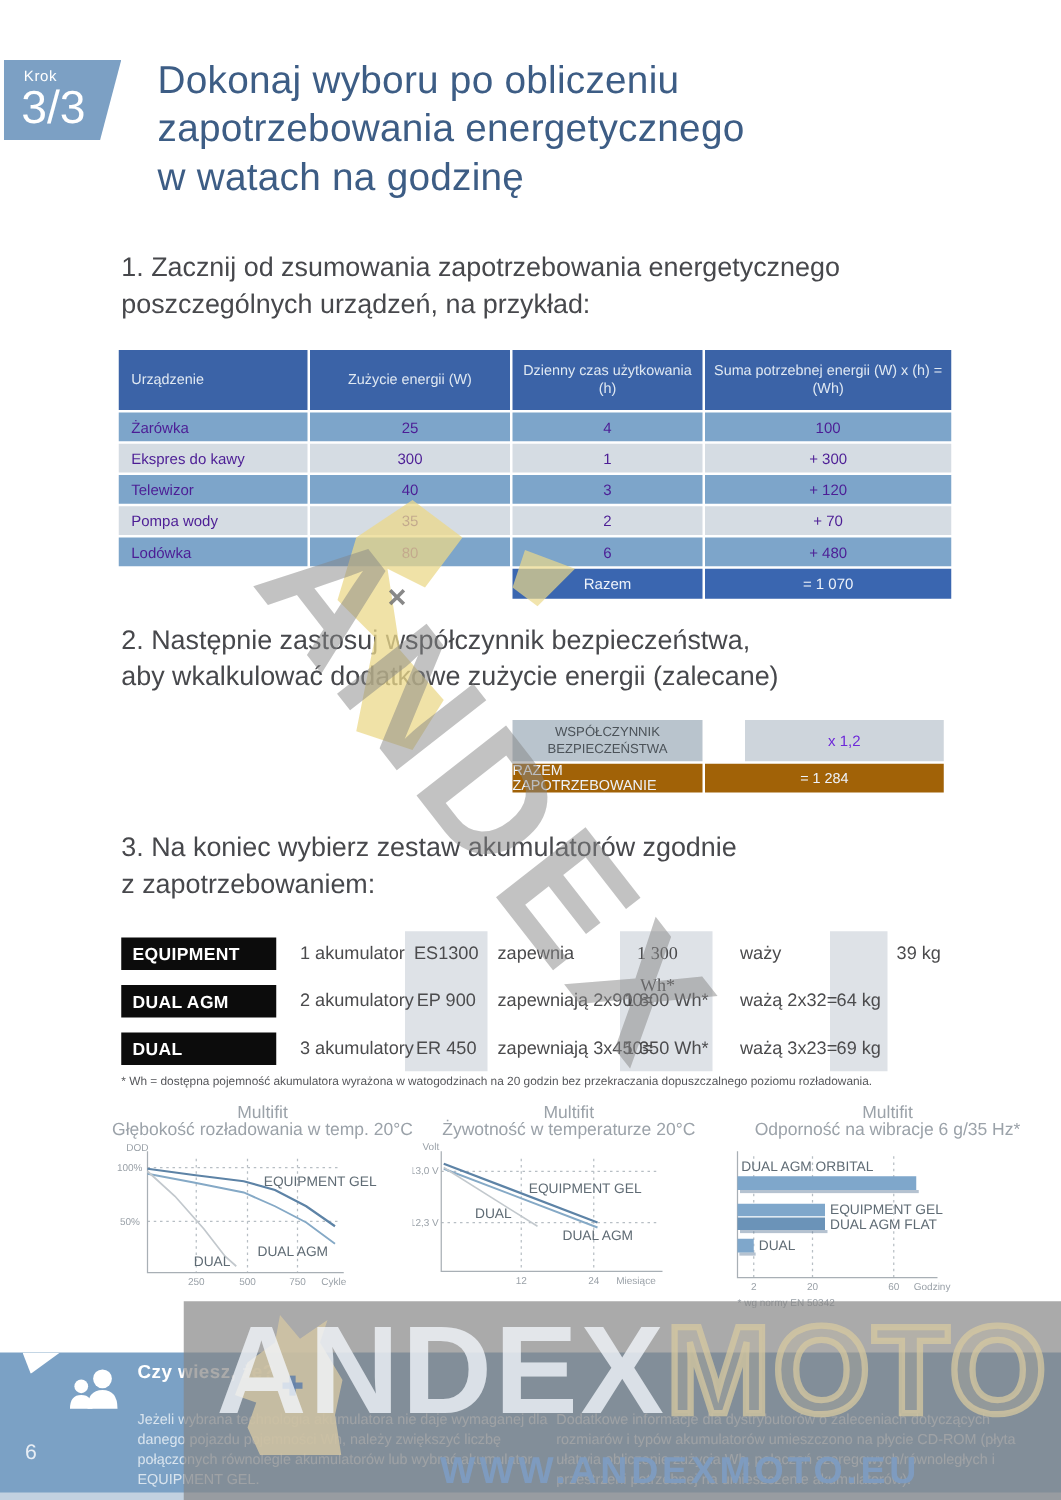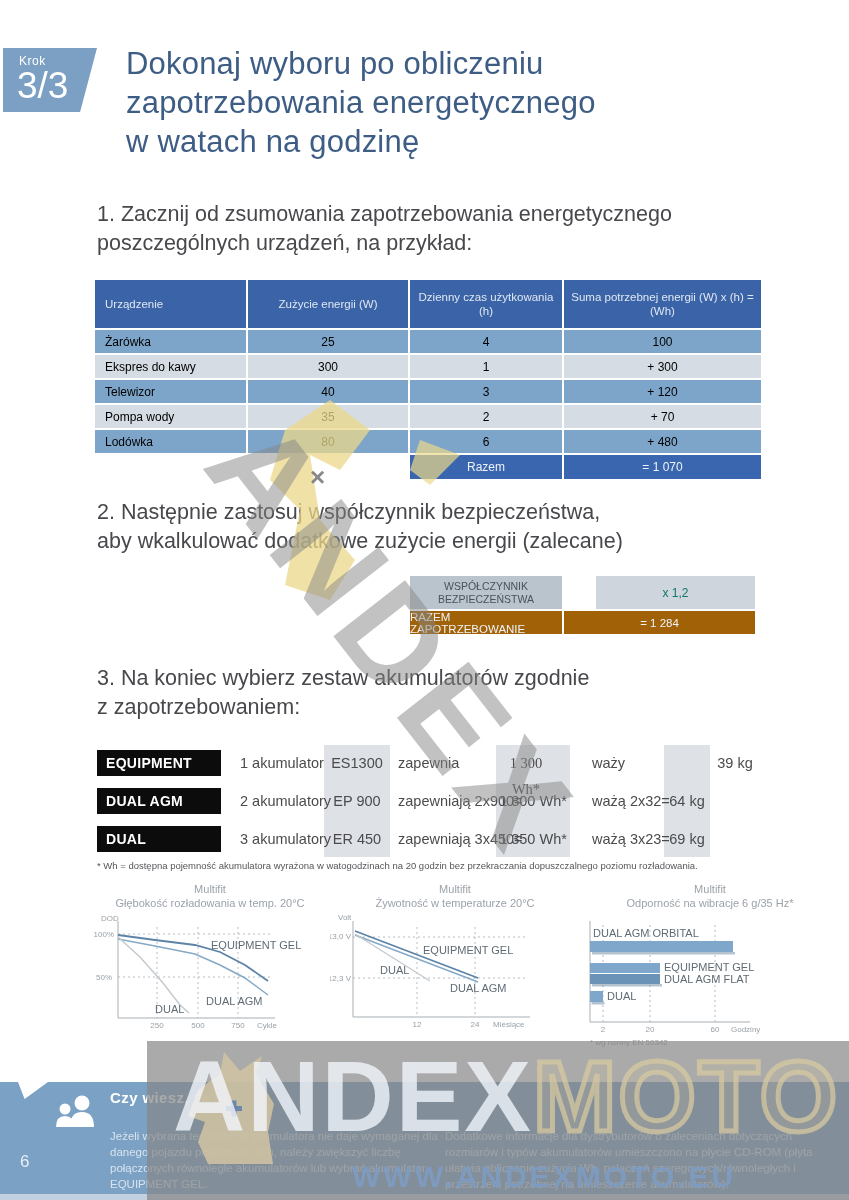--- a/index.html
+++ b/index.html
@@ -16,46 +16,46 @@
          color:#3d5d85;white-space:pre-line;letter-spacing:.2px;}
 
   .sec-heading{position:absolute;font-size:21.5px;line-height:29px;font-weight:400;color:#47484c;white-space:pre-line;}
 
   
   .table1{position:absolute;left:95px;top:280px;width:660px;display:grid;
           grid-template-columns:151px 160px 152px 197px;gap:2px;}
   .t1h{background:#3b63a7;color:#dfe8f2;font-size:11.5px;height:48px;display:flex;
        align-items:center;justify-content:center;text-align:center;line-height:14px;padding:0 6px;box-sizing:border-box;}
   .t1h.first{justify-content:flex-start;text-align:left;padding-left:10px;}
-  .cell{height:23px;display:flex;align-items:center;justify-content:center;font-size:12px;color:#000000;}
+  .cell{height:23px;display:flex;align-items:center;justify-content:center;font-size:12px;color:#4c1d95;}
   .cell.name{justify-content:flex-start;padding-left:10px;}
   .rb{background:#7da5ca;}
   .rg{background:#d5dce3;}
   .dark{background:#3a66b0;color:#eef3fa;font-size:12px;height:24px;}
   .empty{background:transparent;}
 
   
   .table2{position:absolute;left:410px;top:576px;width:345px;display:grid;
           grid-template-columns:152px 191px;gap:2px;}
   .t2a{background:#b9c4cd;color:#4b5258;font-size:10.5px;line-height:12.5px;height:33px;display:flex;
        align-items:center;justify-content:center;text-align:center;}
-  .t2b{background:#ced5dc;color:#0f766e;font-size:12px;height:33px;display:flex;align-items:center;justify-content:center;margin-left:32px;}
+  .t2b{background:#ced5dc;color:#6d28d9;font-size:12px;height:33px;display:flex;align-items:center;justify-content:center;margin-left:32px;}
   .t2c{background:#a16207;color:#eef3fa;font-size:11.5px;height:23px;display:flex;align-items:center;justify-content:center;}
 
   
   .band{position:absolute;top:745px;height:112px;background:#dee2e7;}
   .brow{position:absolute;left:0;width:849px;height:27px;}
   .bname{position:absolute;left:97px;top:0;width:124px;height:26px;background:#0c0c0c;color:#fff;
          font-size:14px;font-weight:700;line-height:26px;padding-left:9px;box-sizing:border-box;letter-spacing:.3px;}
   .btxt{position:absolute;top:0;font-size:14.5px;line-height:26px;color:#4b4b4d;}
   .bcent{text-align:center;}
   .footnote{position:absolute;left:97px;top:860px;font-size:9.5px;color:#55565a;}
 
   
-  .chart-title{position:absolute;text-align:center;font-size:11px;line-height:14px;color:#9ba2a9;white-space:pre-line;}
+  .chart-title{position:absolute;text-align:center;font-size:14px;line-height:14px;color:#9ba2a9;white-space:pre-line;}
   svg text{font-family:"Liberation Sans",sans-serif;}
   .tick{font-size:8px;fill:#9aa1a8;}
   .axlab{font-size:8px;fill:#9aa1a8;}
   .slab{font-size:11px;fill:#5f6b74;}
   .gridl{stroke:#b7bec4;stroke-width:1;stroke-dasharray:2,3;fill:none;}
   .axis{stroke:#a8afb5;stroke-width:1;fill:none;}
 
   
   .wm-diagonal{position:absolute;left:296px;top:392px;transform:rotate(52deg);transform-origin:0 0;
                font-size:132px;font-weight:700;letter-spacing:8px;color:rgba(133,133,133,0.5);pointer-events:none;}

